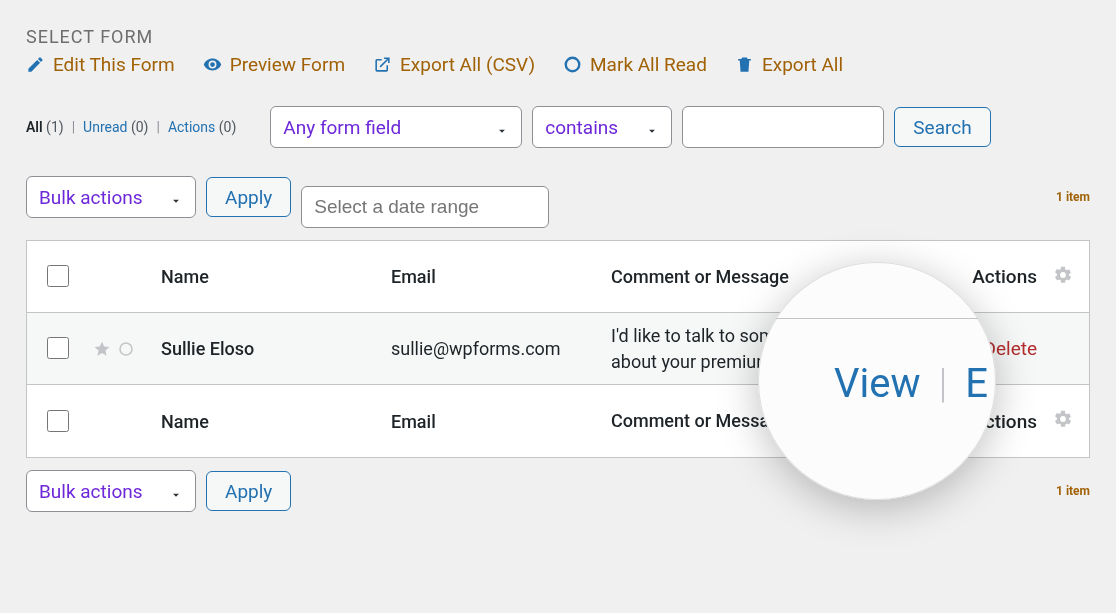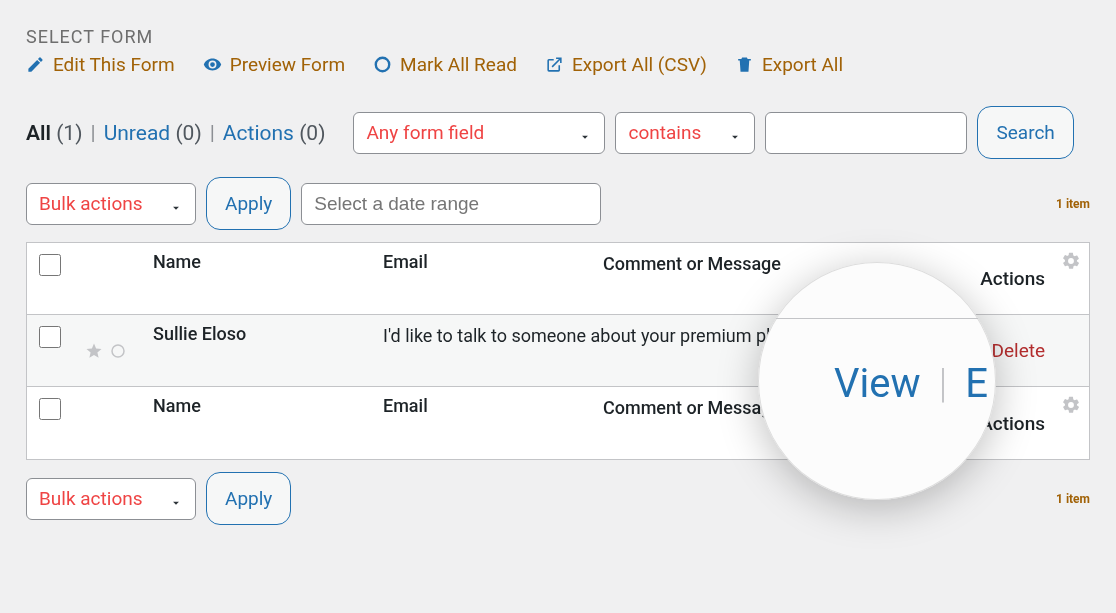--- a/index.html
+++ b/index.html
@@ -48,35 +48,35 @@
   .filter-row {
     display: flex;
     align-items: center;
     gap: 10px;
     margin-bottom: 18px;
   }
   .status-tabs {
     display: flex;
     align-items: center;
     gap: 6px;
-    font-size: 21px;
-    margin-right: 18px;
+    font-size: 14px;
+    margin-right: 24px;
   }
   .status-tabs .tab-link { color: #2271b1; cursor: pointer; }
   .status-tabs .tab-link.active { color: #1d2327; font-weight: 600; }
   .status-tabs .count { color: #50575e; font-weight: 400; }
   .status-tabs .sep { color: #8c8f94; padding: 0 2px; }
 
   select, input[type=text], .select-box, .date-input {
     font-size: 19px;
     padding: 20px 12px;
     border: 1px solid #8c8f94;
     border-radius: 6px;
     background: #fff;
-    color: #ef4444;
+    color: #6d28d9;
     height: 40px;
   }
   .select-box {
     display: flex;
     align-items: center;
     justify-content: space-between;
     gap: 8px;
     cursor: pointer;
     min-width: 140px;
   }
@@ -85,47 +85,48 @@
   .search-input { width: 202px; }
   .chevron { width: 14px; height: 14px; }
   .chevron svg { width: 14px; height: 14px; fill: #2c3338; }
 
   .btn {
     border: 1px solid #2271b1;
     background: #f6f7f7;
     color: #2271b1;
     font-size: 19px;
     padding: 6px 18px;
-    border-radius: 14px;
+    border-radius: 6px;
     cursor: pointer;
-    height: 53px;
+    height: 40px;
     display: flex;
     align-items: center;
   }
 
   .bulk-row {
     display: flex;
     align-items: center;
     gap: 10px;
     margin-bottom: 12px;
   }
   .bulk-select { width: 170px; }
-  .date-input { width: 300px; color: #787c82; }
+  .date-input { width: 248px; color: #787c82; margin-top: 20px; }
   .item-count { margin-left: auto; color: #a16207; font-size: 12px; font-weight: bold; }
 
   .table {
     width: 100%;
     border: 1px solid #c3c4c7;
     background: #fff;
   }
   .tr {
     display: flex;
+    align-items: center;
     border-bottom: 1px solid #c3c4c7;
     min-height: 72px;
-    padding: 8px 8px;
+    padding: 8px 16px;
   }
   .tr.data-row { background: #f6f7f7; }
   .tr:last-child { border-bottom: none; }
   .cell-check { width: 50px; }
   .cell-icons { width: 68px; display: flex; gap: 6px; align-items: center; color: #c3c4c7; }
   .cell-name { width: 230px; font-weight: 500; }
   .cell-email { width: 220px; }
   .cell-msg { flex: 1; color: #1d2327; line-height: 1.4; }
   .cell-actions { width: 190px; text-align: right; color: #2271b1; font-size: 19px; display:flex; justify-content:flex-end; gap:4px; align-items:center;}
   .cell-gear { width: 36px; text-align: right; color: #c3c4c7; }
@@ -198,29 +199,29 @@
       <span>Edit This Form</span>
     </div>
     <div class="action-link">
       <svg viewBox="0 0 24 24">
           <path d="M12 4.5C7 4.5 2.73 7.61 1 12c1.73 4.39 6 7.5 11 7.5s9.27-3.11 11-7.5c-1.73-4.39-6-7.5-11-7.5zM12 17a5 5 0 1 1 0-10 5 5 0 0 1 0 10zm0-8a3 3 0 1 0 0 6 3 3 0 0 0 0-6z"></path>
         </svg>
       <span>Preview Form</span>
     </div>
     <div class="action-link">
       <svg viewBox="0 0 24 24">
+          <path d="M14 3h7v7h-2V6.41l-9.29 9.3-1.42-1.42 9.3-9.29H14V3zM5 5h6v2H5v12h12v-6h2v6a2 2 0 0 1-2 2H5a2 2 0 0 1-2-2V7a2 2 0 0 1 2-2z"></path>
+        </svg>
+      <span>Export All (CSV)</span>
+    </div>
+    <div class="action-link">
+      <svg viewBox="0 0 24 24">
           <path d="M12 2a10 10 0 1 0 0 20 10 10 0 0 0 0-20zm0 17a7 7 0 1 1 0-14 7 7 0 0 1 0 14z"></path>
         </svg>
       <span>Mark All Read</span>
-    </div>
-    <div class="action-link">
-      <svg viewBox="0 0 24 24">
-          <path d="M14 3h7v7h-2V6.41l-9.29 9.3-1.42-1.42 9.3-9.29H14V3zM5 5h6v2H5v12h12v-6h2v6a2 2 0 0 1-2 2H5a2 2 0 0 1-2-2V7a2 2 0 0 1 2-2z"></path>
-        </svg>
-      <span>Export All (CSV)</span>
     </div>
     <div class="action-link">
       <svg viewBox="0 0 24 24">
           <path d="M6 7h12l-1 14H7L6 7zm3-4h6l1 2h4v2H4V5h4l1-2z"></path>
         </svg>
       <span>Export All</span>
     </div>
   </div>
 
   <div class="filter-row">
@@ -288,20 +289,21 @@
       <div class="cell-check"><input type="checkbox" style=""></div>
       <div class="cell-icons">
         <svg class="star-icon" viewBox="0 0 24 24" fill="#c3c4c7">
             <path d="M12 17.27L18.18 21l-1.64-7.03L22 9.24l-7.19-.61L12 2 9.19 8.63 2 9.24l5.46 4.73L5.82 21z"></path>
           </svg>
         <svg class="circle-icon" viewBox="0 0 24 24" fill="none" stroke="#c3c4c7" stroke-width="2">
             <circle cx="12" cy="12" r="8"></circle>
           </svg>
       </div>
       <div class="cell-name">Sullie Eloso</div>
+      <div class="cell-email">sullie@wpforms.com</div>
       <div class="cell-msg">I'd like to talk to someone about your premium plan</div>
       <div class="cell-actions">
         <span>View</span>
         <span class="action-sep">|</span>
         <span class="delete-link">Delete</span>
       </div>
       <div class="cell-gear"></div>
     </div>
 
     <div class="tr">

